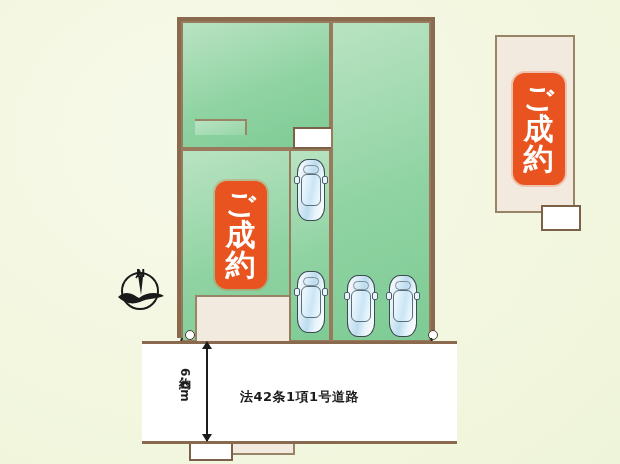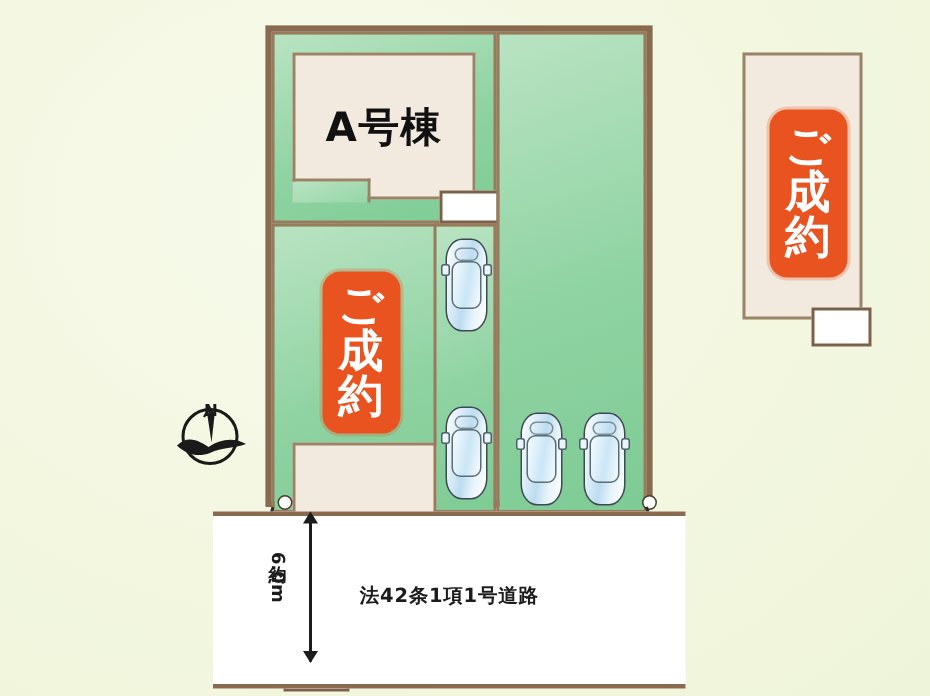--- a/index.html
+++ b/index.html
@@ -183,21 +183,21 @@
     white-space: nowrap;
     font-family: "DejaVu Sans", "Liberation Sans", sans-serif;
   }
 
   
   .road {
     position: absolute;
     left: 142px;
     top: 341px;
     width: 315px;
-    height: 118px;
+    height: 103px;
     box-sizing: border-box;
     background: #ffffff;
     border-top: 3px solid #8a6a4f;
     border-bottom: 3px solid #8a6a4f;
   }
   .road-label {
     position: absolute;
     left: 0;
     right: 0;
     top: 44px;
@@ -250,23 +250,20 @@
   }
 </style>
 </head>
 <body>
 
 <div id="canvas">
 
   <div class="plan">
 
     <div class="lot lot-a">
-      <div class="house house-a">
-        <div style="position:absolute;left:0;right:0;top:30px;text-align:center;font-size:27px;font-weight:bold;color:#111;letter-spacing:1px;">A号棟</div>
-      </div>
       <div class="notch-a"></div>
       <div class="porch porch-a"></div>
     </div>
 
     <div class="lot lot-b">
       <div class="house house-b"></div>
       <div class="porch porch-b"></div>
       <div class="badge badge-b">
         <span>ご</span>
         <span>成</span>

